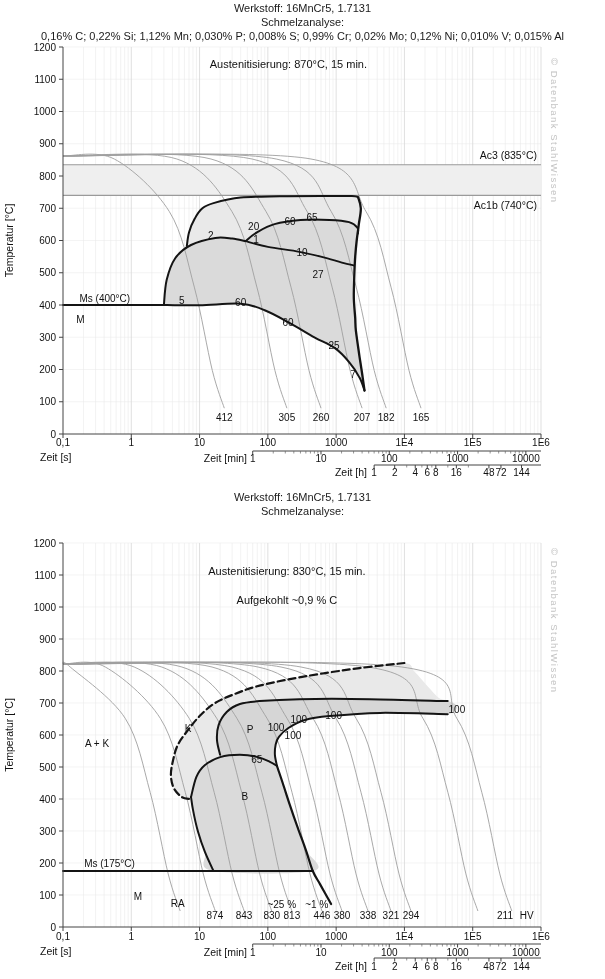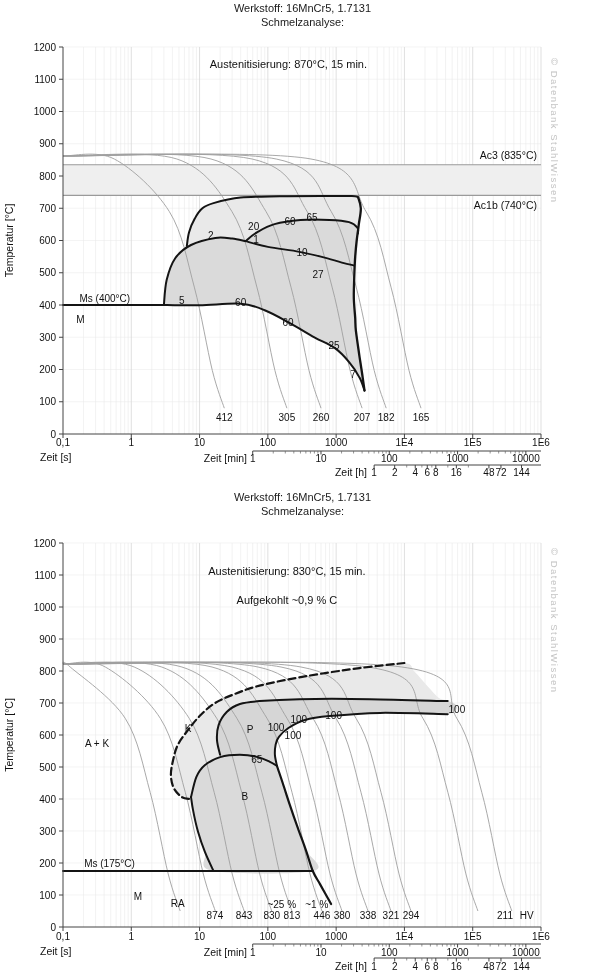--- a/index.html
+++ b/index.html
@@ -9,20 +9,21 @@
        font-size:11px;line-height:13px;color:#1a1a1a;white-space:nowrap;}
   svg{position:absolute;left:0;top:0;}
   svg text{font-family:"Liberation Sans",sans-serif;}
 </style>
 </head>
 <body>
 
 <div class="page">
   <div class="hdr" style="top:2px">Werkstoff: 16MnCr5, 1.7131</div>
   <div class="hdr" style="top:16px">Schmelzanalyse:</div>
+  <div class="hdr" style="top:30px">0,16% C; 0,22% Si; 1,12% Mn; 0,030% P; 0,008% S; 0,99% Cr; 0,02% Mo; 0,12% Ni; 0,010% V; 0,015% Al</div>
   <div class="hdr" style="top:491px">Werkstoff: 16MnCr5, 1.7131</div>
   <div class="hdr" style="top:505px">Schmelzanalyse:</div>
   <svg id="plot" width="605" height="979" viewBox="0 0 605 979">
       <g>
         <g>
           <line x1="63" x2="541" y1="401.75" y2="401.75" stroke="#ececec" stroke-width="0.6"></line>
           <line x1="63" x2="541" y1="369.5" y2="369.5" stroke="#ececec" stroke-width="0.6"></line>
           <line x1="63" x2="541" y1="337.25" y2="337.25" stroke="#ececec" stroke-width="0.6"></line>
           <line x1="63" x2="541" y1="305" y2="305" stroke="#ececec" stroke-width="0.6"></line>
           <line x1="63" x2="541" y1="272.75" y2="272.75" stroke="#ececec" stroke-width="0.6"></line>

